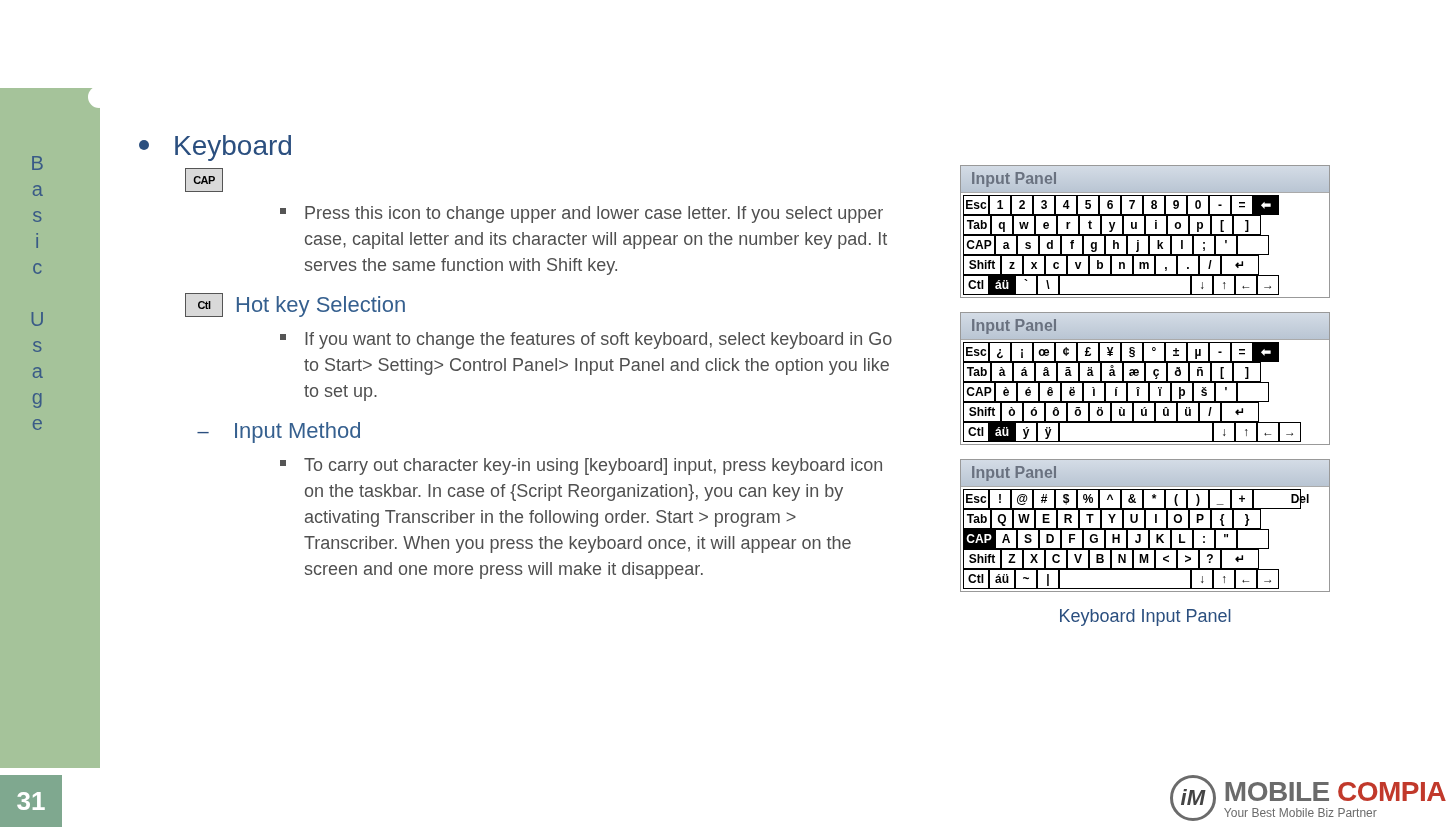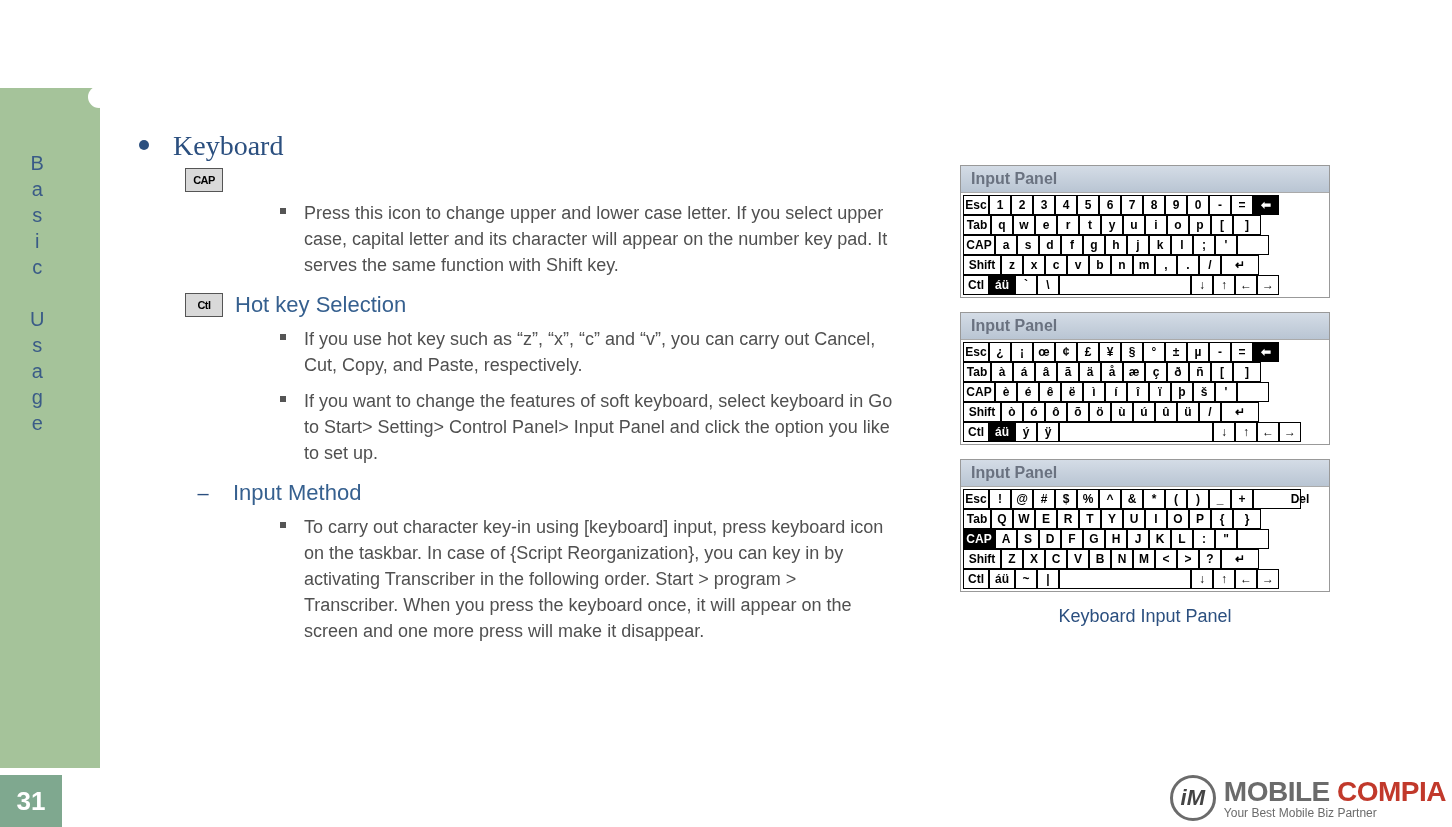--- a/index.html
+++ b/index.html
@@ -11,21 +11,21 @@
   .curve { position:absolute; right:0; top:0; width:250px; height:90px;
            background: linear-gradient(135deg, transparent 45%, #b5b5b5 45%, #eee 55%, #fff 60%); }
   
   .sidebar-block { position:absolute; left:0; top:88px; width:100px; height:680px; background:#a5c39a; }
   .sidebar-block::after { content:""; position:absolute; right:-10px; top:-2px; width:22px; height:22px; background:#fff; border-radius:50%; }
   .side-label { position:absolute; left:30px; top:150px; color:#3a5b87; font-size:20px; line-height:26px; text-align:center; font-family: Tahoma, sans-serif; white-space:pre; }
   
   .pagenum { position:absolute; left:0; bottom:0; width:62px; height:52px; background:#7fa88f; color:#fff; font-size:26px; font-weight:bold; display:flex; align-items:center; justify-content:center; }
   
   .content { position:absolute; left:115px; top:130px; width:800px; }
-  .bullet-row { display:flex; align-items:flex-start; margin-bottom:0;font-family:Liberation Serif, serif; }
+  .bullet-row { display:flex; align-items:flex-start; margin-bottom:0; }
   .disc { width:10px; height:10px; border-radius:50%; background:#2b4f7f; margin:10px 24px 0 24px; flex:none; }
   .h1 { color:#2b4f7f; font-size:28px; }
   .sec { margin-left:70px; margin-top:6px; margin-bottom:14px; }
   .sec-head { display:flex; align-items:center; }
   .icon-box { display:inline-flex; align-items:center; justify-content:center; width:36px; height:22px; border:1px solid #555; background:#d9d9d9; font-size:11px; font-weight:bold; color:#000; margin-right:12px; letter-spacing:-0.5px; }
   .dash { color:#2b4f7f; font-size:20px; width:36px; text-align:center; margin-right:12px; }
   .sec-title { color:#36608f; font-size:22px; }
   .sub { margin:8px 0 10px 95px; display:flex; }
   .sq { width:6px; height:6px; background:#555; margin:8px 18px 0 0; flex:none; }
   .body { color:#505050; font-size:18px; line-height:26px; max-width:590px; }
@@ -77,24 +77,20 @@
       <div class="sub">
         <div class="sq"></div>
         <div class="body">Press this icon to change upper and lower case letter. If you select upper case, capital letter and its character will appear on the number key pad. It serves the same function with Shift key.</div>
       </div>
     </div>
 
     <div class="sec">
       <div class="sec-head">
         <span class="icon-box">Ctl</span>
         <span class="sec-title">Hot key Selection</span>
-      </div>
-      <div class="sub">
-        <div class="sq"></div>
-        <div class="body">If you use hot key such as “z”, “x”, “c” and “v”, you can carry out Cancel, Cut, Copy, and Paste, respectively.</div>
       </div>
       <div class="sub">
         <div class="sq"></div>
         <div class="body">If you want to change the features of soft keyboard, select keyboard in Go to Start&gt; Setting&gt; Control Panel&gt; Input Panel and click the option you like to set up.</div>
       </div>
     </div>
 
     <div class="sec">
       <div class="sec-head">
         <span class="dash">–</span>

